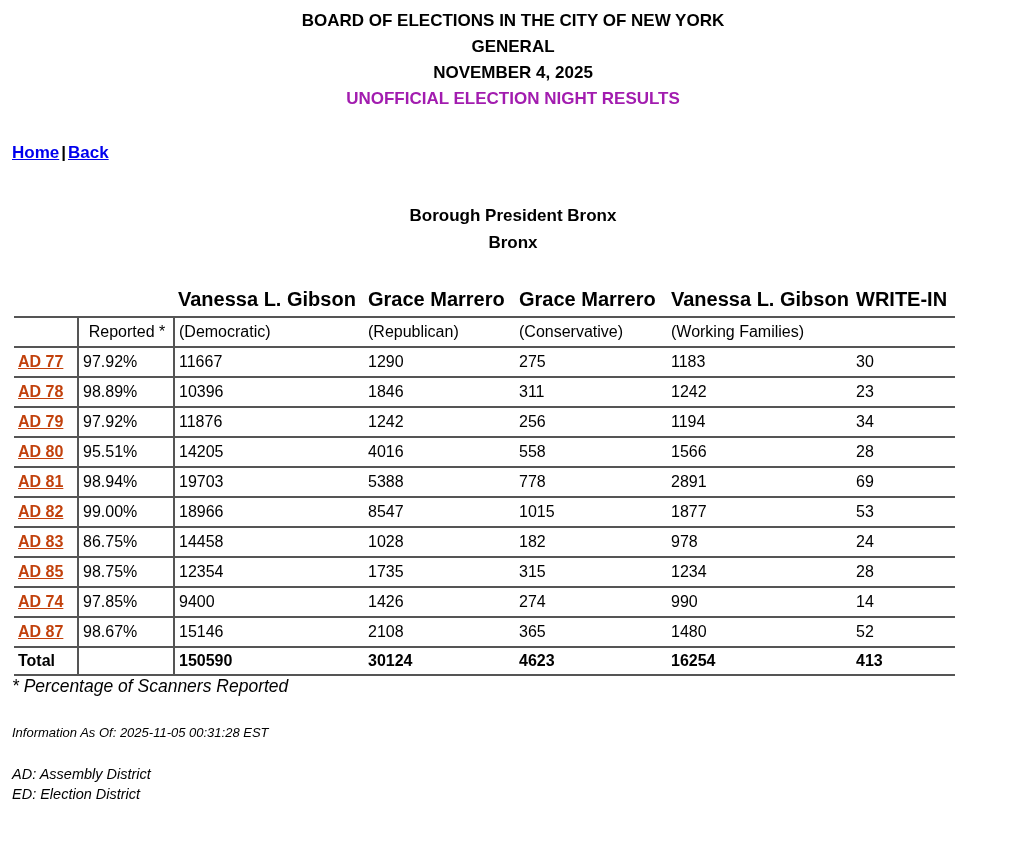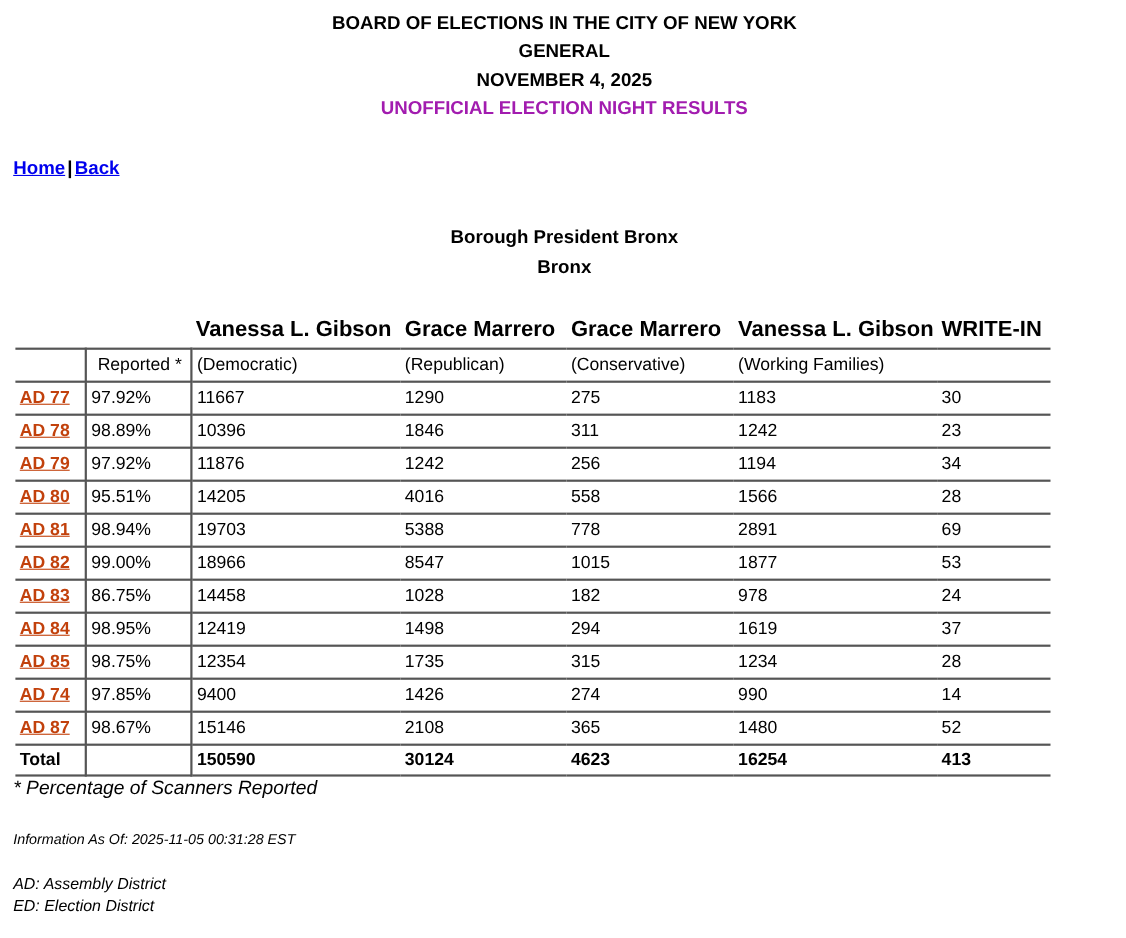--- a/index.html
+++ b/index.html
@@ -223,29 +223,20 @@
   <tr class="data-row">
     <td class="c-ad"><a href="#">AD 83</a></td>
     <td class="c-pct">86.75%</td>
     <td>14458</td>
     <td>1028</td>
     <td>182</td>
     <td>978</td>
     <td>24</td>
   </tr>
 
-  <tr class="data-row">
-    <td class="c-ad"><a href="#">AD 84</a></td>
-    <td class="c-pct">98.95%</td>
-    <td>12419</td>
-    <td>1498</td>
-    <td>294</td>
-    <td>1619</td>
-    <td>37</td>
-  </tr>
 
   <tr class="data-row">
     <td class="c-ad"><a href="#">AD 85</a></td>
     <td class="c-pct">98.75%</td>
     <td>12354</td>
     <td>1735</td>
     <td>315</td>
     <td>1234</td>
     <td>28</td>
   </tr>

